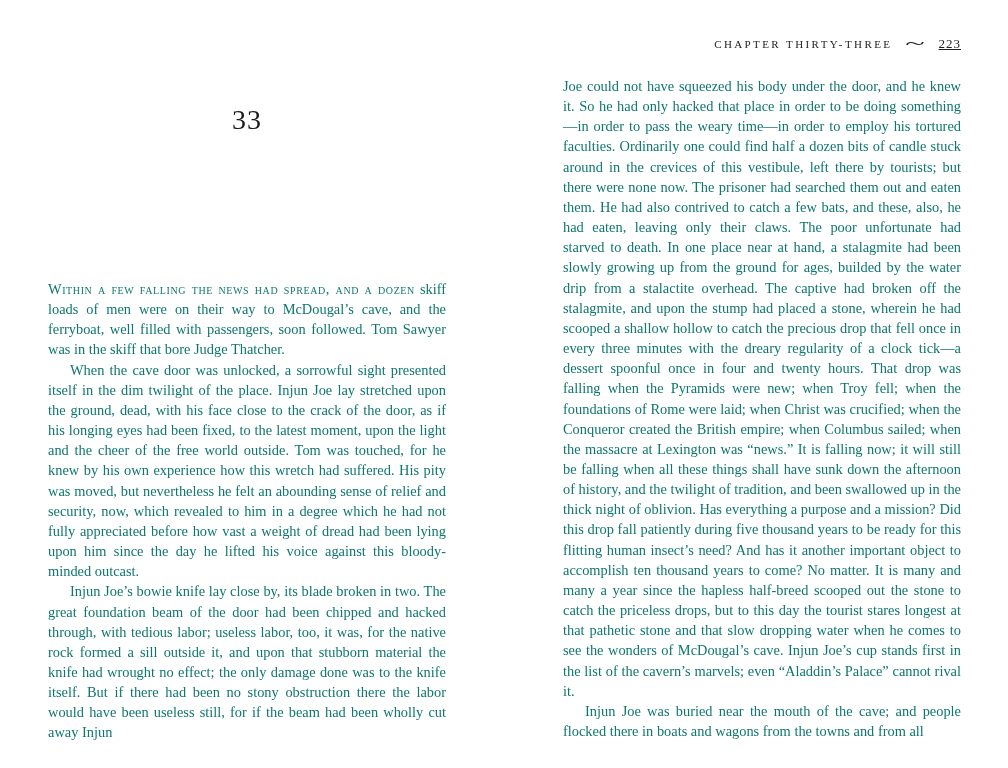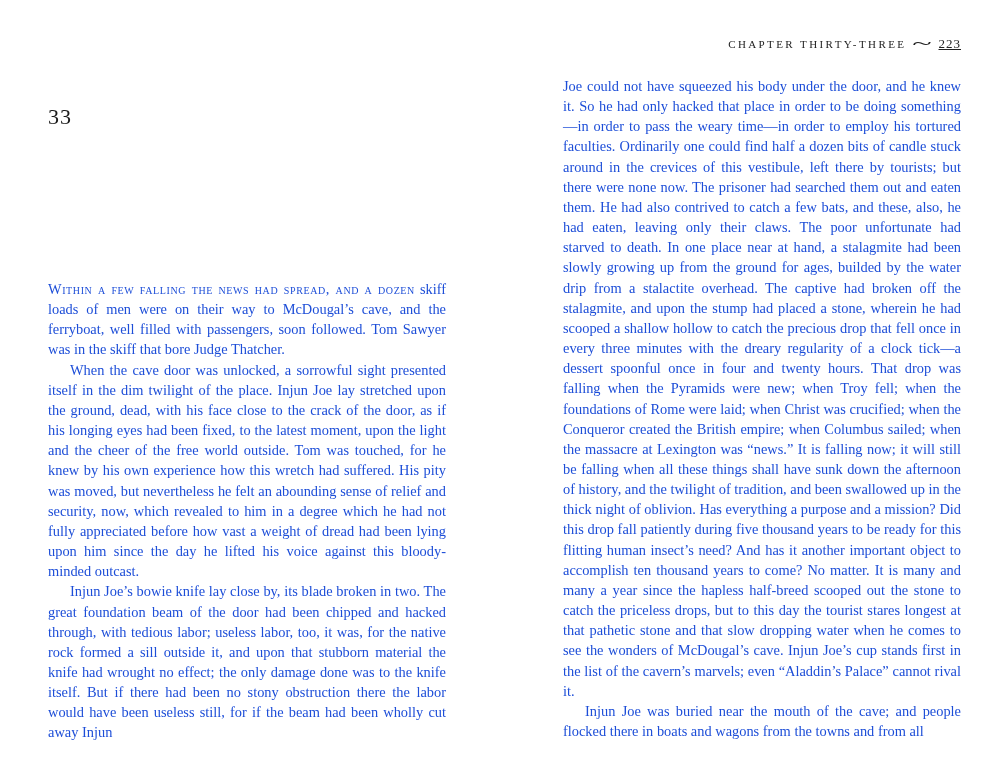--- a/index.html
+++ b/index.html
@@ -23,21 +23,21 @@
 
   
   .running-head {
     position: absolute;
     top: 36px;
     left: 563px;
     width: 398px;
     display: flex;
     justify-content: flex-end;
     align-items: center;
-    gap: 6px;
+    gap: 13px;
     text-align: right;
   }
   .running-head .chapter-label {
     font-size: 11px;
     letter-spacing: 2.4px;
     text-transform: uppercase;
     color: #222;
   }
   .running-head .ornament {
     display: inline-block;
@@ -53,22 +53,22 @@
     color: #222;
     text-decoration: underline;
   }
 
   
   .chapter-number {
     position: absolute;
     top: 104px;
     left: 48px;
     width: 398px;
-    text-align: left;
-    font-size: 22px;
+    text-align: center;
+    font-size: 28px;
     letter-spacing: 1px;
     color: #1b1b1b;
   }
   .left-body {
     position: absolute;
     top: 279px;
     left: 48px;
     width: 398px;
   }
   .right-body {
@@ -76,21 +76,21 @@
     top: 76px;
     left: 563px;
     width: 398px;
   }
 
   p.body-par {
     margin: 0;
     font-size: 14.4px;
     line-height: 20.15px;
     text-align: justify;
-    color: #1d4ed8;
+    color: #0f766e;
   }
   p.body-par.indented {
     text-indent: 22px;
   }
   .smallcaps {
     font-variant: small-caps;
     letter-spacing: 0.6px;
   }
 </style>
 </head>

